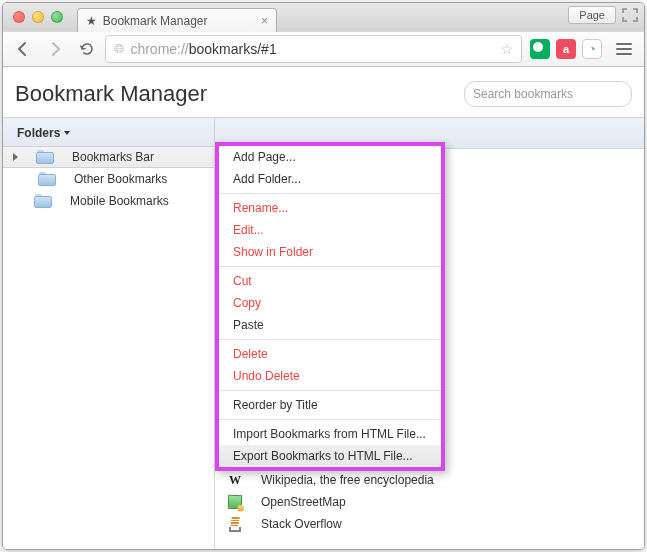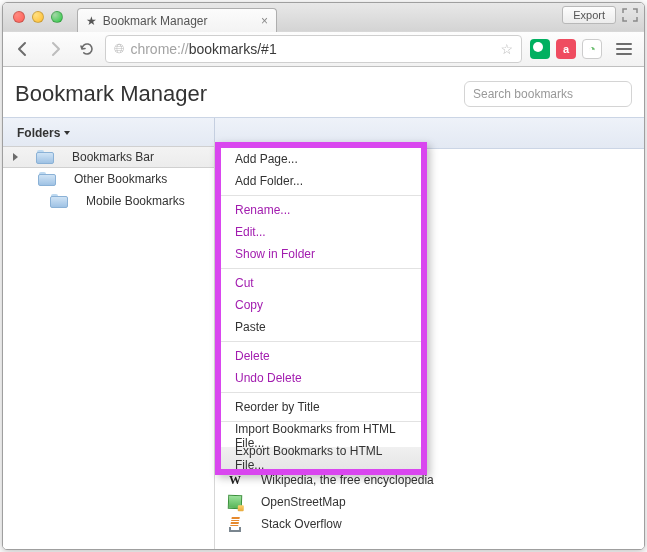--- a/index.html
+++ b/index.html
@@ -163,21 +163,21 @@
     margin: 0;
     font-weight: 400;
     font-size: 22px;
     color: #333;
   }
   .search-box {
     margin-left: auto;
     width: 168px;
     height: 26px;
     border: 1px solid #d4d4d4;
-    border-radius: 6px;
+    border-radius: 11px;
     padding: 0 8px;
     font-size: 12px;
     background: #fff;
   }
   .search-box::placeholder { color: #999; }
 
   
   .bm-toolbar {
     height: 32px;
     background: linear-gradient(#eef2f9, #e3e9f3);
@@ -275,35 +275,35 @@
   .favicon.so { display:block; position:relative; }
   .so-tray { position:absolute; bottom:0; left:2px; right:2px; height:5px; border:2px solid #7a868f; border-top:none;}
   .so-stack { position:absolute; top:1px; left:4px; width:8px; height:9px; display:flex; flex-direction:column; gap:1px; transform: skewX(-10deg);}
   .so-stack span { display:block; height:1.5px; background:#e68a2e;}
 
   
   .context-menu {
     position: absolute;
     top: 0;
     left: 0;
-    width: 212px;
-    background: #fff;
-    border: 6px solid #d946ef;
+    width: 230px;
+    background: #fff;
+    border: 4px solid #d946ef;
     box-shadow: 3px 3px 8px rgba(0,0,0,0.25);
     font-size: 12px;
     color: #333;
     z-index: 10;
   }
   .context-menu .item {
     height: 22px;
     display: flex;
     align-items: center;
     padding: 0 14px;
   }
-  .context-menu .item.disabled { color: #a21caf; }
+  .context-menu .item.disabled { color: #ef4444; }
   .context-menu .sep {
     height: 1px;
     background: #e2e2e2;
     margin: 3px 0;
   }
   .context-menu .item.hover {
     background: linear-gradient(#f0f0f0, #e6e6e6);
   }
 
   .bm-list { position: relative; }
@@ -318,21 +318,21 @@
       <div class="light red"></div>
       <div class="light yellow"></div>
       <div class="light green"></div>
     </div>
     <div class="tab">
       <span class="star">★</span>
       <span>Bookmark Manager</span>
       <span class="close">×</span>
     </div>
     <div class="user-button">
-      <span>Export</span>
+      <span>Page</span>
     </div>
     <div class="fullscreen-icon">
       <svg viewBox="0 0 16 14">
           <path d="M1 5 V1 H5 M11 1 H15 V5 M15 9 V13 H11 M5 13 H1 V9" fill="none" stroke="currentColor" stroke-width="1.5"></path>
         </svg>
     </div>
   </div>
 
   <div class="toolbar">
     <div class="tbtn">
@@ -397,21 +397,21 @@
             <span>Bookmarks Bar</span>
           </div>
           <div class="folder-row" style="padding-left: 12px;">
             <span class="disclosure hidden"></span>
             <span class="folder-icon">
               <span class="tab-fold"></span>
               <span class="body-fold"></span>
             </span>
             <span>Other Bookmarks</span>
           </div>
-          <div class="folder-row" style="padding-left: 24px;">
+          <div class="folder-row" style="padding-left: 8px;">
             <span class="disclosure hidden"></span>
             <span class="folder-icon">
               <span class="tab-fold"></span>
               <span class="body-fold"></span>
             </span>
             <span>Mobile Bookmarks</span>
           </div>
         </div>
       <div class="pane-right">
 

